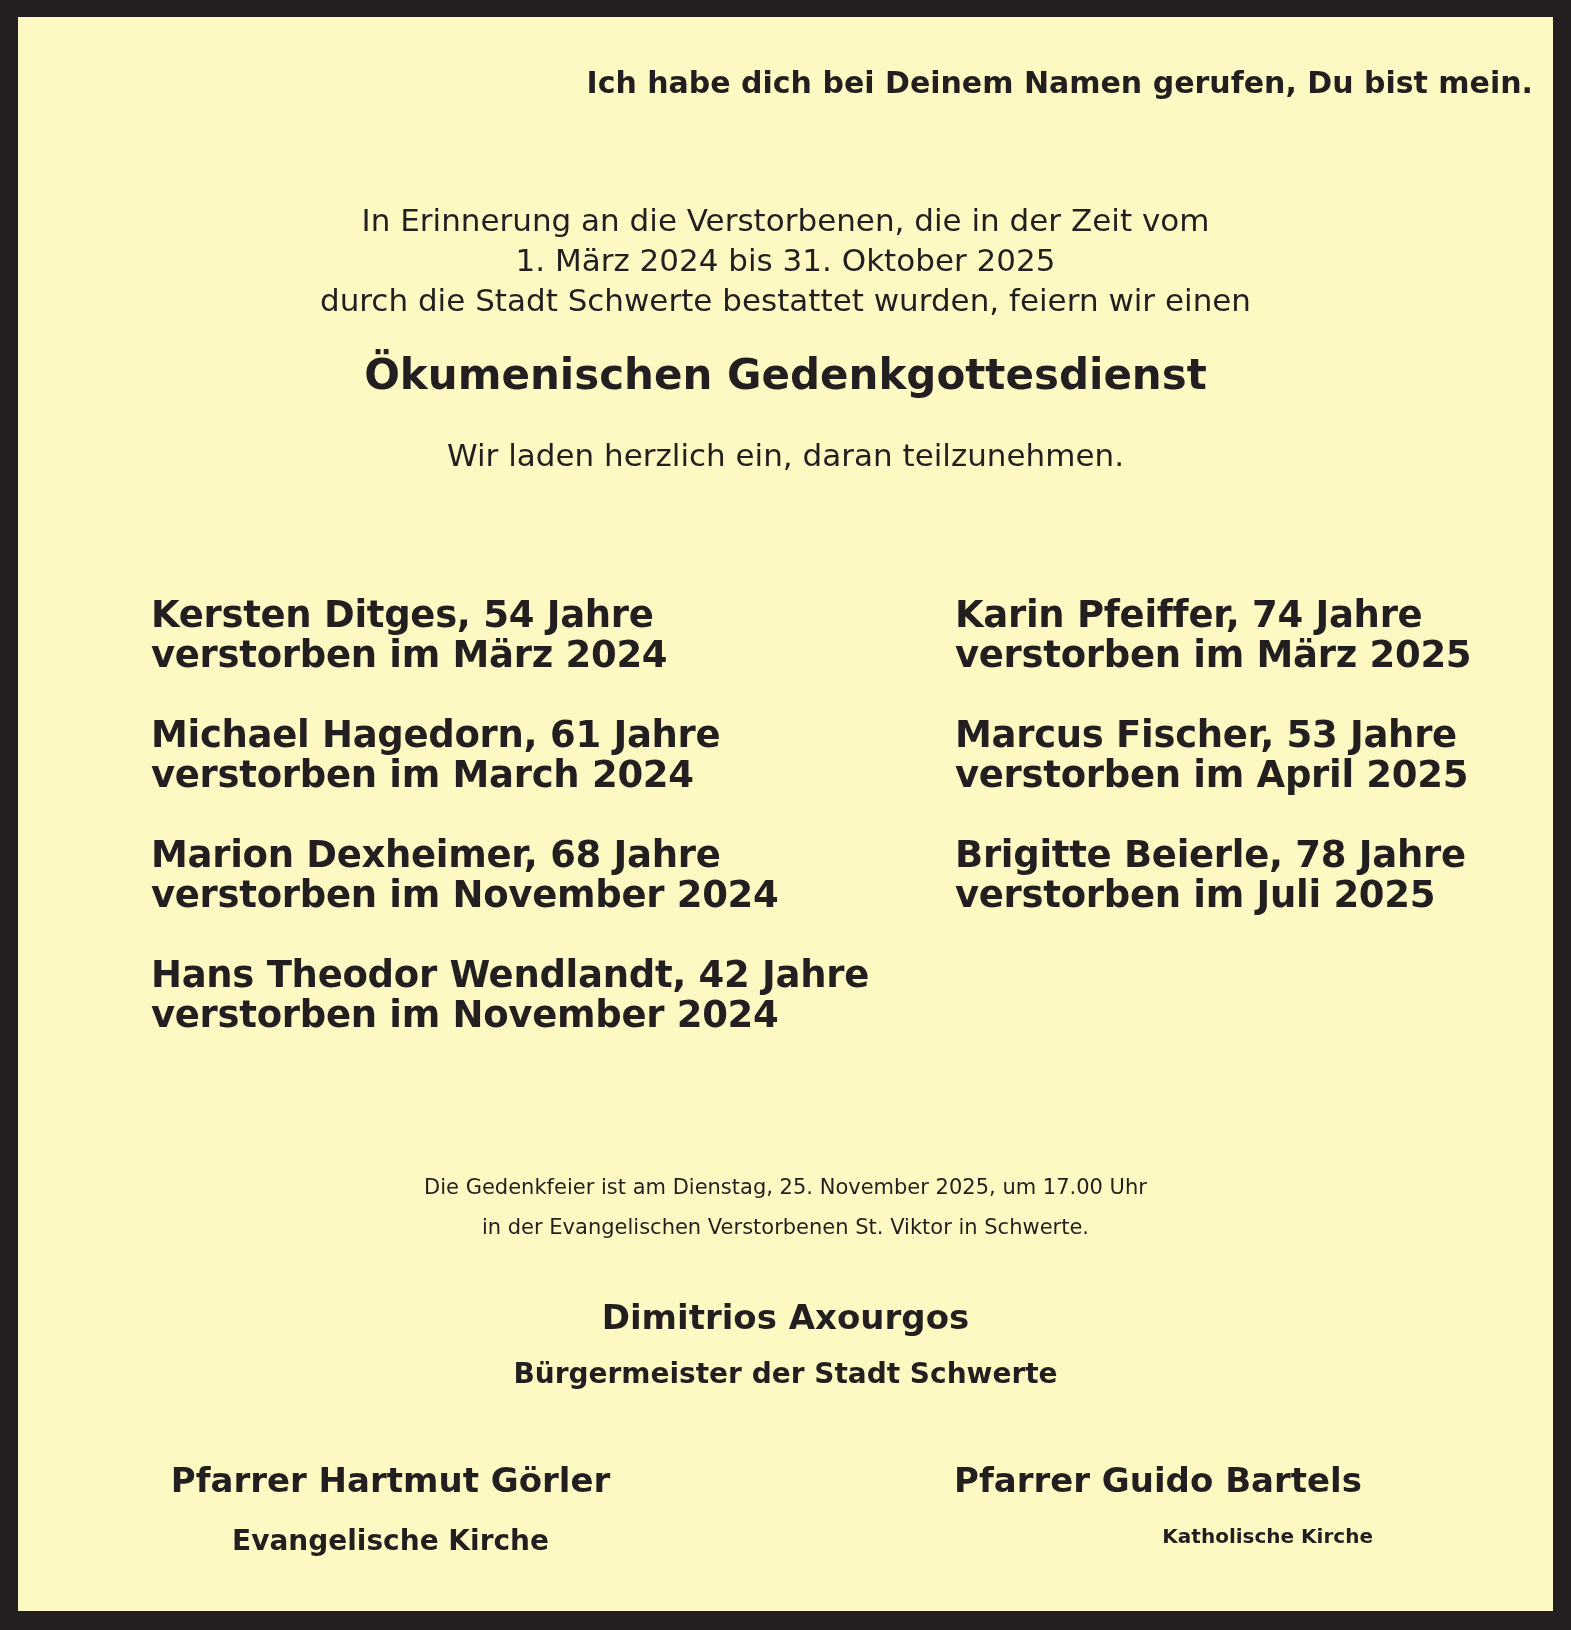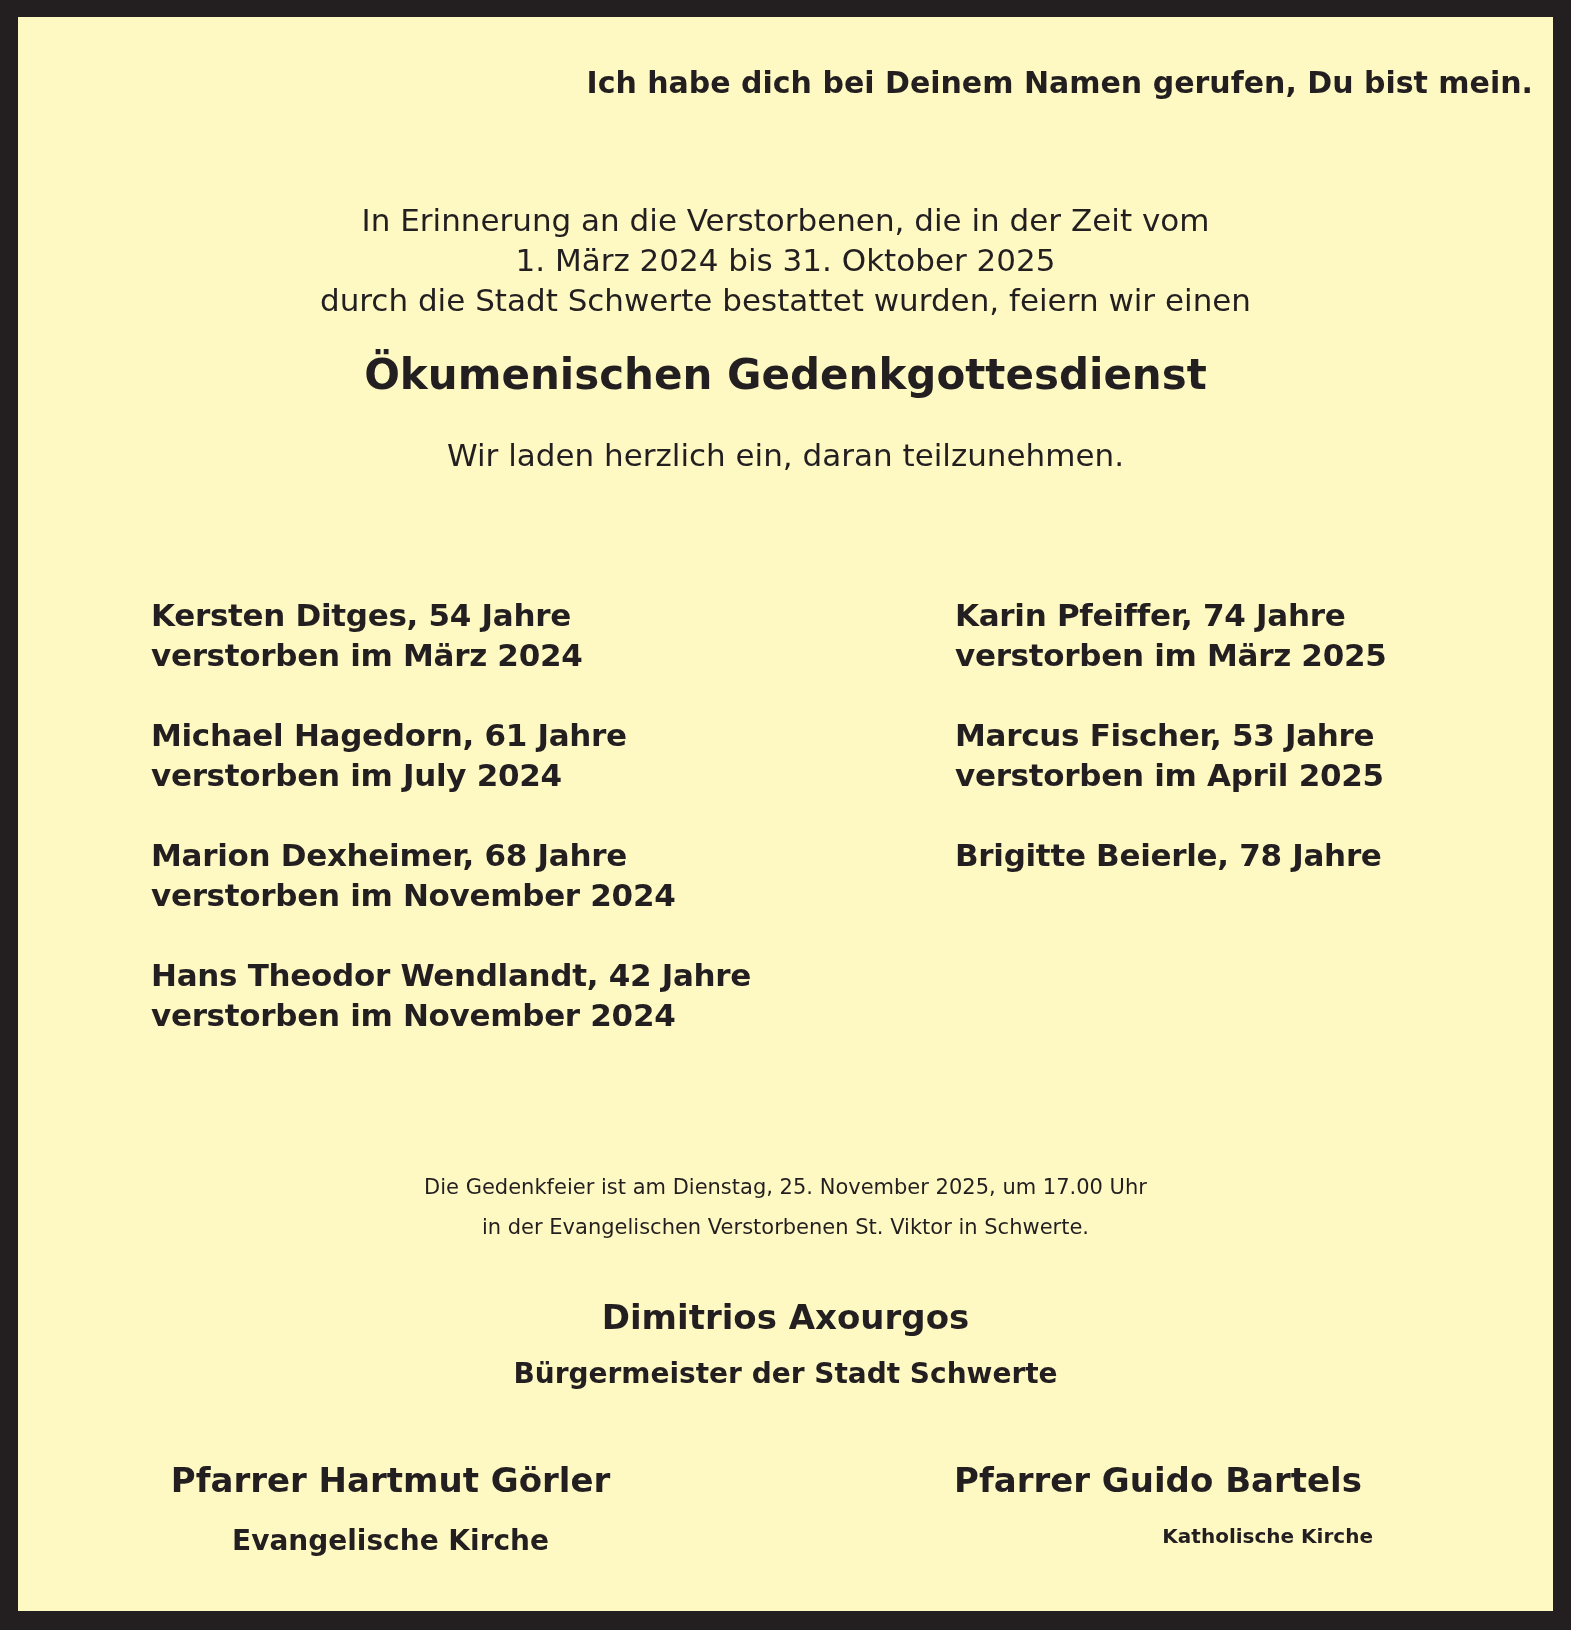--- a/index.html
+++ b/index.html
@@ -3,21 +3,21 @@
 <meta charset="utf-8">
 <style>
   html, body { margin:0; padding:0; }
   body { width:1571px; height:1630px; background:#231f20; position:relative; overflow:hidden;
          font-family:"DejaVu Sans", sans-serif; color:#231f20; }
   .page { position:absolute; left:18px; top:17px; width:1535px; height:1594px; background:#fef9c3; }
   .abs { position:absolute; white-space:nowrap; }
   .b { font-weight:bold; }
   .center { left:0; width:1535px; text-align:center; }
   .r { right:20px; text-align:right; }
-  .p { font-size:31px; line-height:40px; font-weight:bold; letter-spacing:-0.3px; }
+  .p { font-size:37px; line-height:40px; font-weight:bold; letter-spacing:-0.3px; }
 </style>
 </head>
 <body>
 
 <div class="page">
   <div class="abs r b" style="top:48px;font-size:30px;">Ich habe dich bei Deinem Namen gerufen, Du bist mein.</div>
 
   <div class="abs center" style="top:183px;font-size:31px;line-height:40px;">
     <div>In Erinnerung an die Verstorbenen, die in der Zeit vom</div>
     <div>1. März 2024 bis 31. Oktober 2025</div>
@@ -27,21 +27,21 @@
   <div class="abs center b" style="top:333px;font-size:42px;">Ökumenischen Gedenkgottesdienst</div>
   <div class="abs center" style="top:420px;font-size:31px;">Wir laden herzlich ein, daran teilzunehmen.</div>
 
   <div class="abs" style="left:133px;top:578px;">
     <div class="p" style="margin-bottom:40px">
         <div>Kersten Ditges, 54 Jahre</div>
         <div>verstorben im März 2024</div>
       </div>
     <div class="p" style="margin-bottom:40px">
         <div>Michael Hagedorn, 61 Jahre</div>
-        <div>verstorben im July 2024</div>
+        <div>verstorben im March 2024</div>
       </div>
     <div class="p" style="margin-bottom:40px">
         <div>Marion Dexheimer, 68 Jahre</div>
         <div>verstorben im November 2024</div>
       </div>
     <div class="p">
         <div>Hans Theodor Wendlandt, 42 Jahre</div>
         <div>verstorben im November 2024</div>
       </div>
   </div>
@@ -50,20 +50,21 @@
     <div class="p" style="margin-bottom:40px">
         <div>Karin Pfeiffer, 74 Jahre</div>
         <div>verstorben im März 2025</div>
       </div>
     <div class="p" style="margin-bottom:40px">
         <div>Marcus Fischer, 53 Jahre</div>
         <div>verstorben im April 2025</div>
       </div>
     <div class="p">
         <div>Brigitte Beierle, 78 Jahre</div>
+        <div>verstorben im Juli 2025</div>
       </div>
   </div>
 
   <div class="abs center" style="top:1150px;font-size:21px;line-height:40px;">
     <div>Die Gedenkfeier ist am Dienstag, 25. November 2025, um 17.00 Uhr</div>
     <div>in der Evangelischen Verstorbenen St. Viktor in Schwerte.</div>
   </div>
 
   <div class="abs center b" style="top:1280px;font-size:34px;">Dimitrios Axourgos</div>
   <div class="abs center b" style="top:1340px;font-size:28px;">Bürgermeister der Stadt Schwerte</div>

